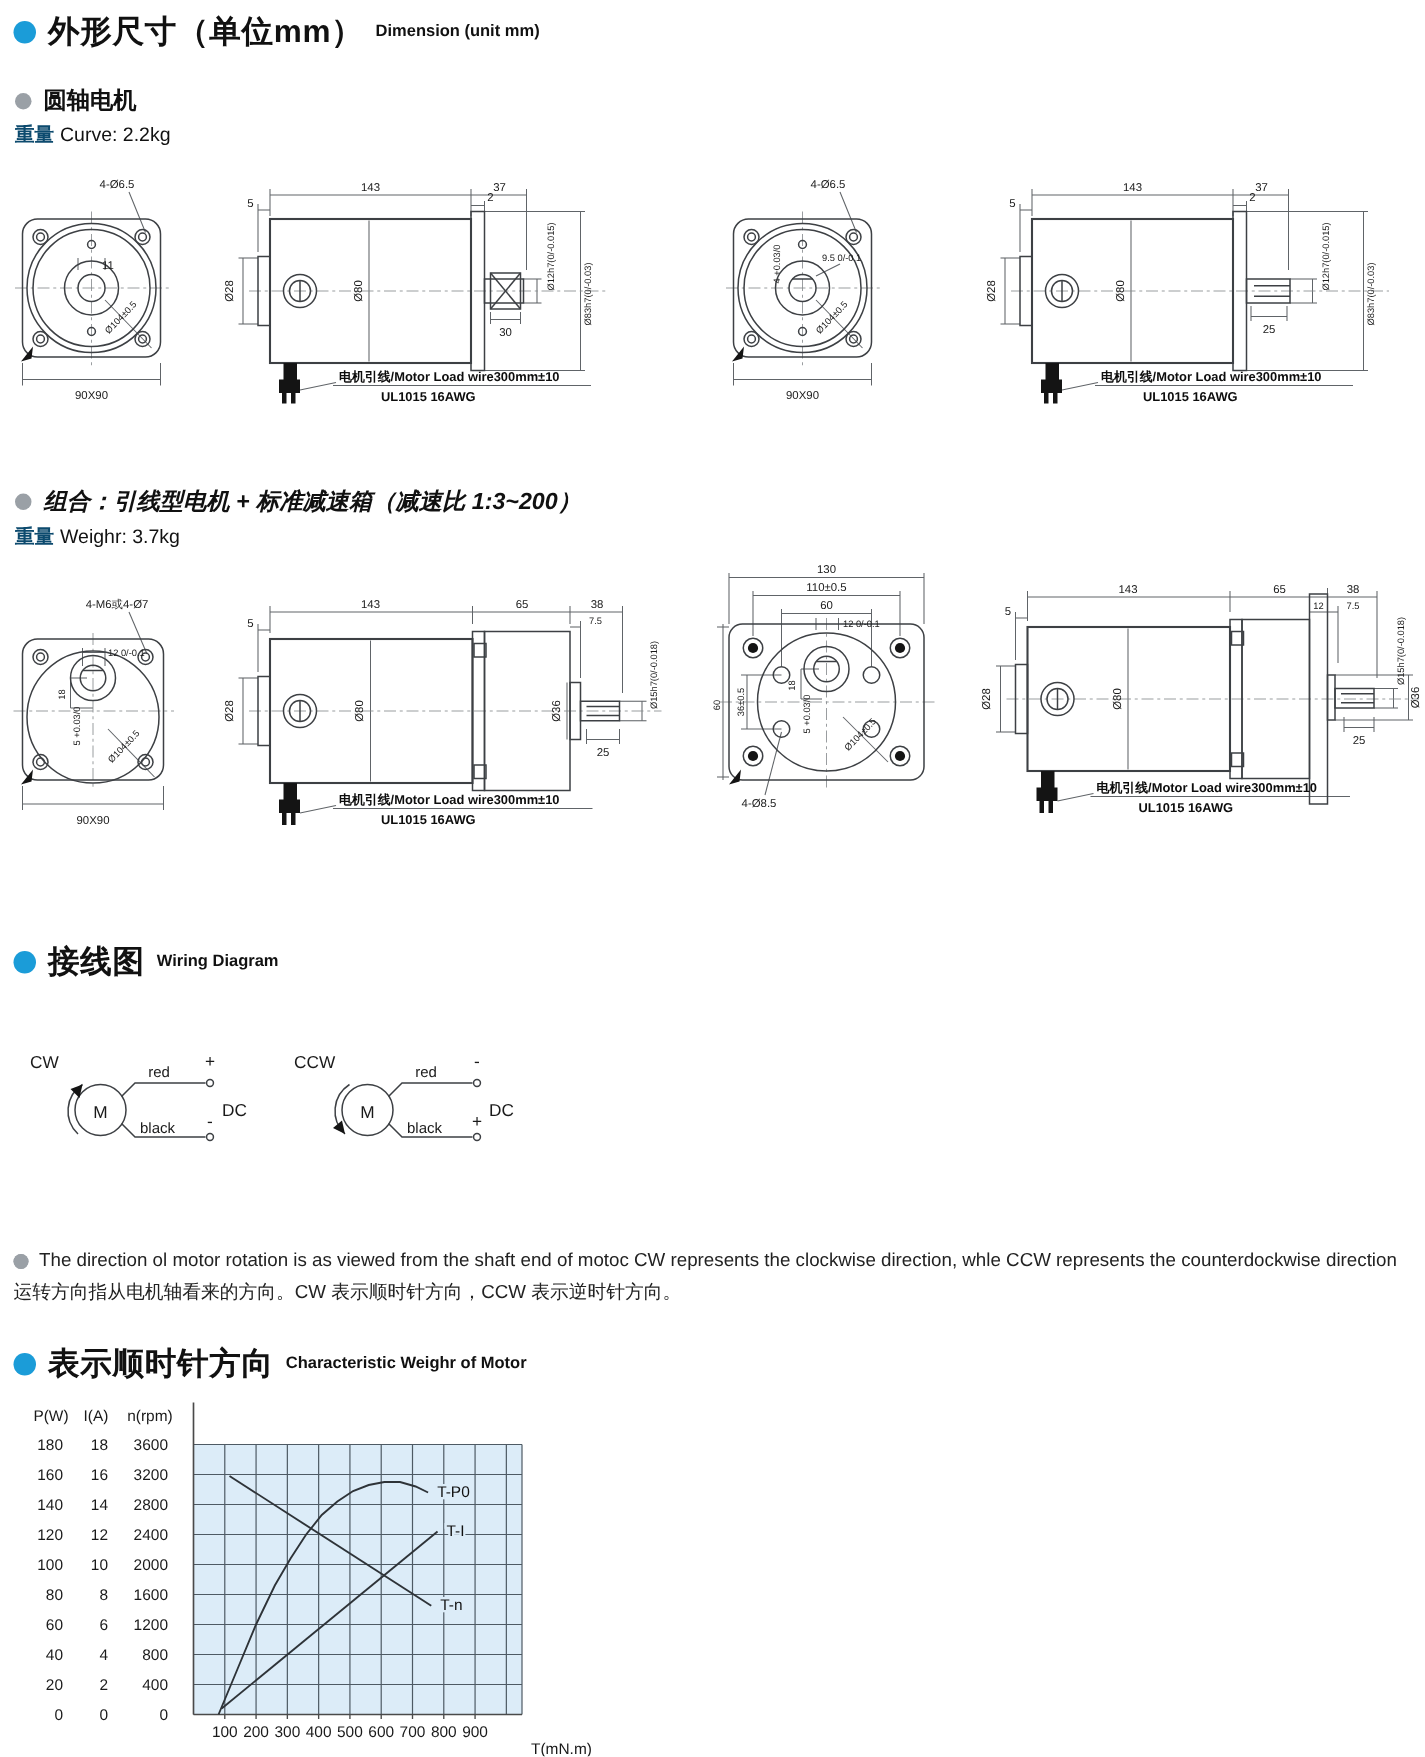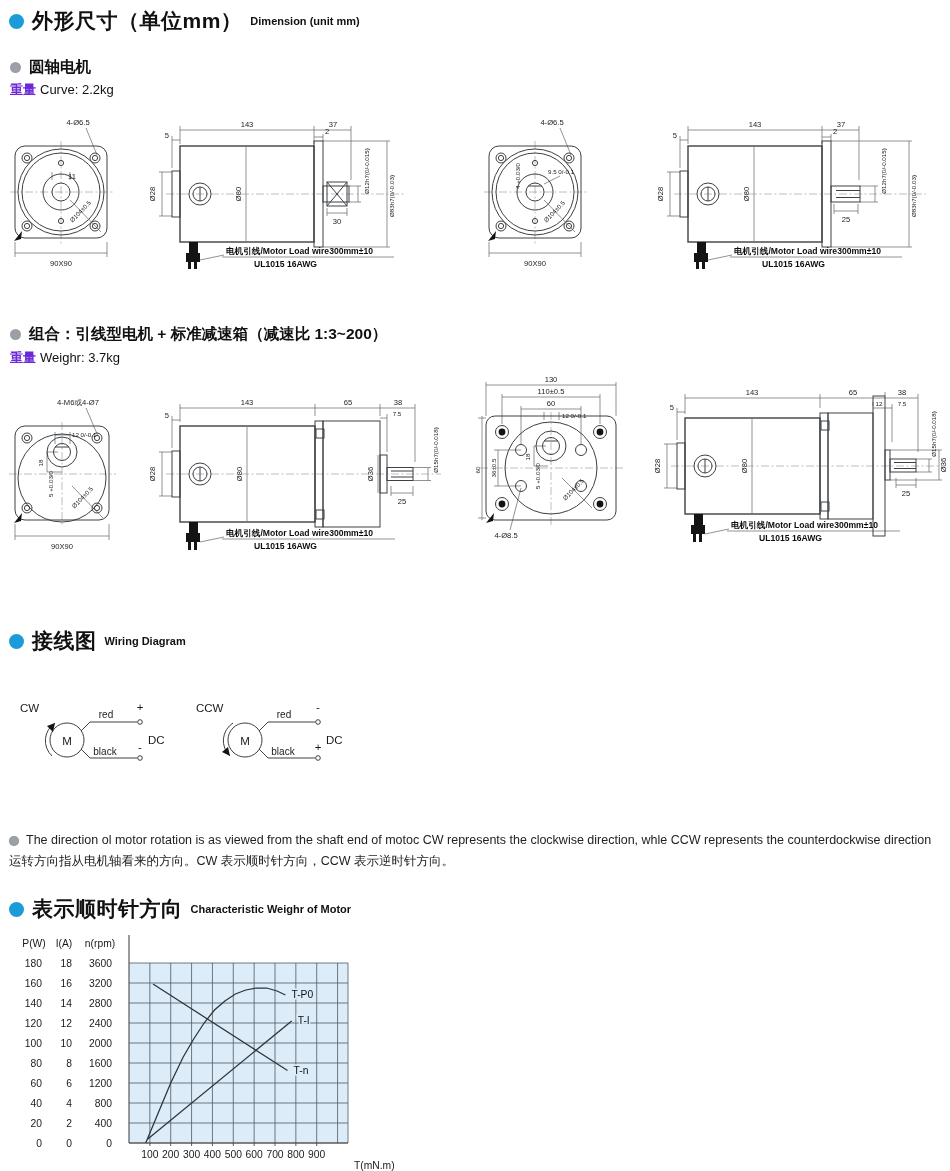--- a/index.html
+++ b/index.html
@@ -8,21 +8,21 @@
   .abs{position:absolute;}
   .sec-h{display:flex;align-items:center;gap:8px;}
   .dot{border-radius:50%;flex:0 0 auto;}
   .dot-blue{width:15px;height:15px;background:#1b9cd8;}
   .dot-gray{width:11px;height:11px;background:#9aa0a6;}
   .dot-gray-sm{width:10px;height:10px;background:#9aa0a6;}
   .h1-zh{font-size:21px;font-weight:bold;letter-spacing:.5px;}
   .h1-en{font-size:11px;font-weight:bold;}
   .h2-zh{font-size:15.5px;font-weight:bold;}
   .weight-line{font-size:13px;}
-  .weight-lbl{color:#6d28d9;font-weight:bold;margin-right:4px;}
+  .weight-lbl{color:#0c4a6e;font-weight:bold;margin-right:4px;}
   .note{display:flex;align-items:flex-start;gap:7px;font-size:12.5px;color:#222;}
   .note .dot{margin-top:3px;}
   svg{position:absolute;overflow:visible;}
   svg text{font-family:"Liberation Sans","DejaVu Sans",sans-serif;}
   .ln{stroke:#3d4044;stroke-width:1;fill:none;}
   .ln2{stroke:#3d4044;stroke-width:1.4;fill:none;}
   .thin{stroke:#606468;stroke-width:.7;fill:none;}
   .cl{stroke:#84888c;stroke-width:.55;fill:none;stroke-dasharray:8 2.5 2 2.5;}
   .dt{font-size:7.6px;fill:#1b1b1b;}
   .dts{font-size:6.2px;fill:#1b1b1b;}
@@ -233,21 +233,21 @@
     <text class="dt" x="185" y="20" text-anchor="middle">2</text>
     <text class="dt" text-anchor="middle" transform="translate(13,80) rotate(-90)">Ø28</text>
     <text class="dt" text-anchor="middle" transform="translate(99,80) rotate(-90)">Ø80</text>
     <text class="dt" x="196" y="108" text-anchor="middle">25</text>
     <text class="dts" text-anchor="middle" transform="translate(236,57) rotate(-90)">Ø12h7(0/-0.015)</text>
     <text class="dts" text-anchor="middle" transform="translate(266,82) rotate(-90)">Ø83h7(0/-0.03)</text>
     <text class="wz" x="84" y="140">电机引线/Motor Load wire300mm±10</text>
     <text class="wz" x="112" y="153">UL1015 16AWG</text>
   </svg>
 
-  <div class="abs sec-h" style="left:10px;top:324px;">
+  <div class="abs sec-h" style="left:10px;top:324px;font-style:italic;">
     <span class="dot dot-gray"></span>
     <span class="h2-zh">组合：引线型电机 + 标准减速箱（减速比 1:3~200）</span>
   </div>
   <div class="abs weight-line" style="left:10px;top:349px;">
     <span class="weight-lbl">重量</span><span>Weighr: 3.7kg</span>
   </div>
 
   <svg class="abs" style="left:6px;top:392px;" width="142" height="166" viewBox="0 0 142 166">
     <g class="thin">
       <line x1="80" y1="16" x2="92" y2="44"></line>

